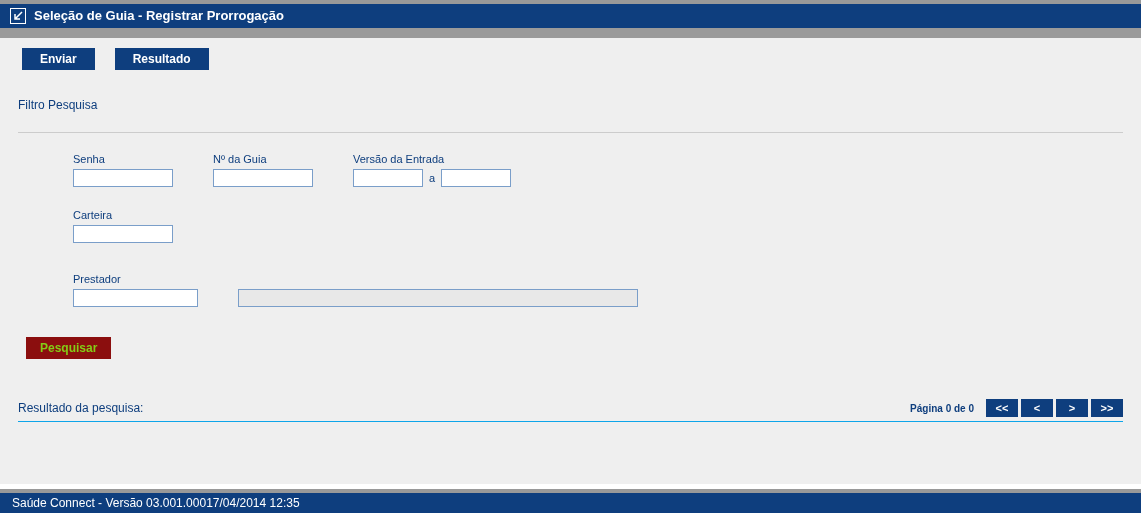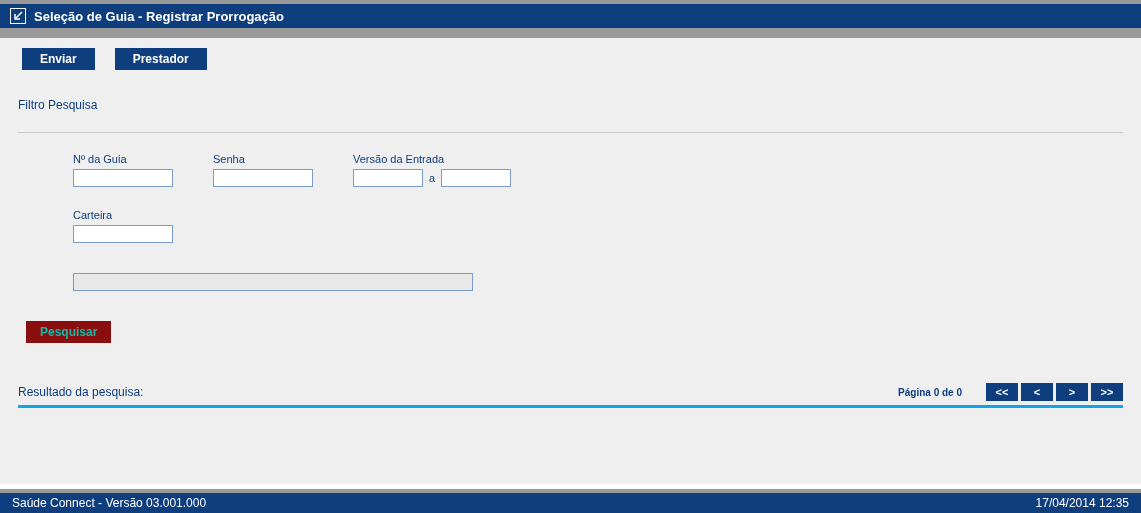--- a/index.html
+++ b/index.html
@@ -18,21 +18,21 @@
     }
     .top-border {
       height: 4px;
       background: #999999;
     }
     .header-bar {
       background: #0e3e7e;
       color: #ffffff;
       padding: 4px 10px;
       display: flex;
-      align-items: center;
+      align-items: flex-start;
       gap: 8px;
       font-size: 13px;
       font-weight: bold;
     }
     .header-icon {
       display: inline-flex;
       width: 16px;
       height: 16px;
       border: 1px solid #fff;
       align-items: center;
@@ -63,21 +63,21 @@
       color: #ffffff;
       border: none;
       padding: 4px 18px;
       font-family: inherit;
       font-size: 12px;
       font-weight: bold;
       cursor: pointer;
     }
     .btn-danger {
       background: #8b0e0e;
-      color: #14b8a6;
+      color: #84cc16;
       border: none;
       padding: 4px 14px;
       font-family: inherit;
       font-size: 12px;
       font-weight: bold;
       cursor: pointer;
     }
     .section-title {
       color: #0e3e7e;
       font-size: 12px;
@@ -127,31 +127,31 @@
     }
     .search-row {
       margin-top: 30px;
       margin-left: 8px;
       margin-bottom: 40px;
     }
     .results-header {
       display: flex;
       justify-content: space-between;
       align-items: center;
-      border-bottom: 3px solid #0ea5e9;
+      border-bottom: 1px solid #0ea5e9;
       padding-bottom: 4px;
     }
     .results-title {
       color: #0e3e7e;
       font-size: 12px;
     }
     .pagination-area {
       display: flex;
       align-items: center;
-      gap: 20px;
+      gap: 8px;
     }
     .page-info {
       color: #0e3e7e;
       font-size: 10px;
       font-weight: bold;
       margin-right: 4px;
     }
     .pg-buttons {
       display: flex;
       gap: 3px;
@@ -172,21 +172,20 @@
     }
     .footer-bar {
       position: absolute;
       bottom: 0;
       left: 0;
       right: 0;
       background: #0e3e7e;
       color: #ffffff;
       padding: 3px 12px;
       display: flex;
-      justify-content: space-between;
       font-size: 12px;
       border-top: 4px solid #999999;
     }
   </style>
 </head>
 <body>
 
 <div class="top-border"></div>
 
 <div class="header-bar">
@@ -197,54 +196,58 @@
   </span>
   <span>Seleção de Guia - Registrar Prorrogação</span>
 </div>
 
 <div class="sub-bar"></div>
 
 <div class="content-area">
 
   <div class="button-row">
     <button class="btn">Enviar</button>
-    <button class="btn">Prestador</button>
+    <button class="btn">Resultado</button>
   </div>
 
   <div class="section-title">Filtro Pesquisa</div>
 
   <div class="form-grid">
 
     <div class="form-row">
+      <div class="form-field">
+        <label class="form-label">Senha</label>
+        <input class="input input-small" type="text" value="" style="">
+      </div>
       <div class="form-field">
         <label class="form-label">Nº da Guia</label>
         <input class="input input-med" type="text" value="" style="">
-      </div>
-      <div class="form-field">
-        <label class="form-label">Senha</label>
-        <input class="input input-small" type="text" value="" style="">
       </div>
       <div class="form-field">
         <label class="form-label">Versão da Entrada</label>
         <div class="periodo-inputs">
           <input class="input input-date" type="text" value="" style="">
           <span class="periodo-sep">a</span>
           <input class="input input-date" type="text" value="" style="">
         </div>
       </div>
     </div>
 
     <div class="form-row">
       <div class="form-field">
         <label class="form-label">Carteira</label>
         <input class="input input-small" type="text" value="" style="">
       </div>
     </div>
 
     <div class="form-row" style="margin-top:30px;">
+      <div class="form-field">
+        <label class="form-label">Prestador</label>
+        <input class="input" style="width: 125px;" type="text" value="">
+      </div>
       <div class="form-field" style="justify-content:flex-end;">
         <input class="input input-prest2" type="text" value="" style="">
       </div>
     </div>
 
   </div>
 
   <div class="search-row">
     <button class="btn-danger">Pesquisar</button>
   </div>

